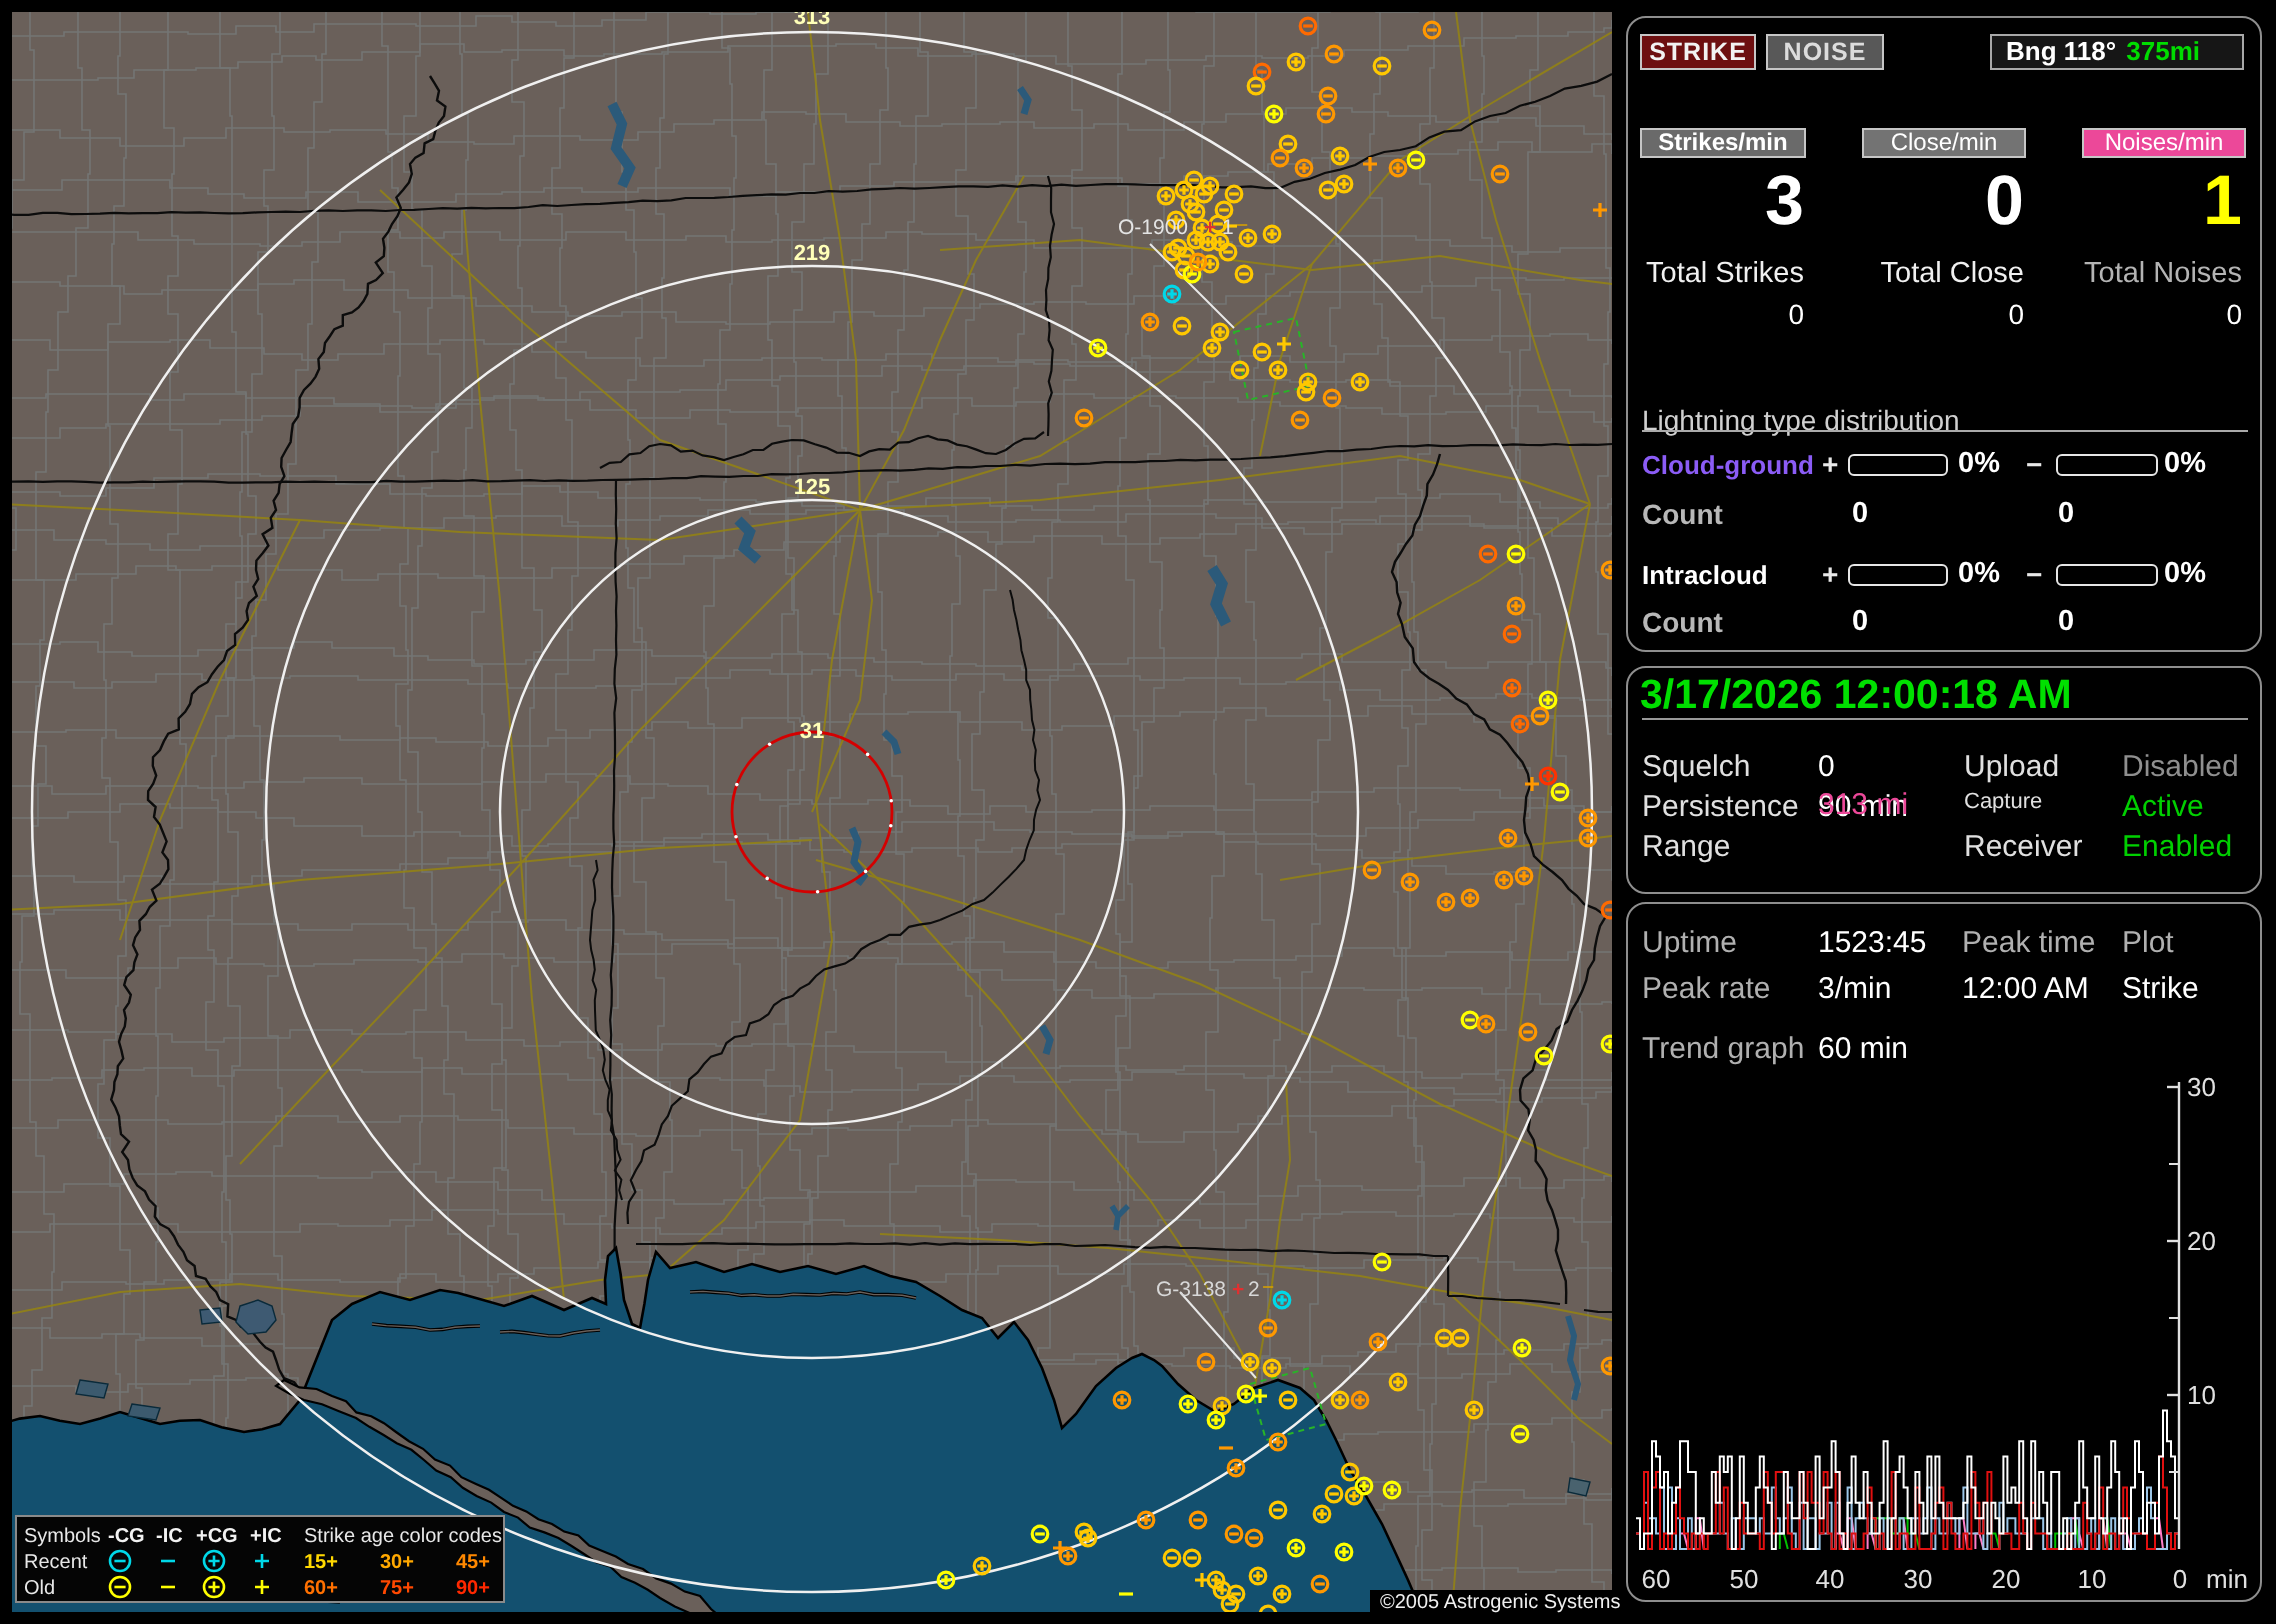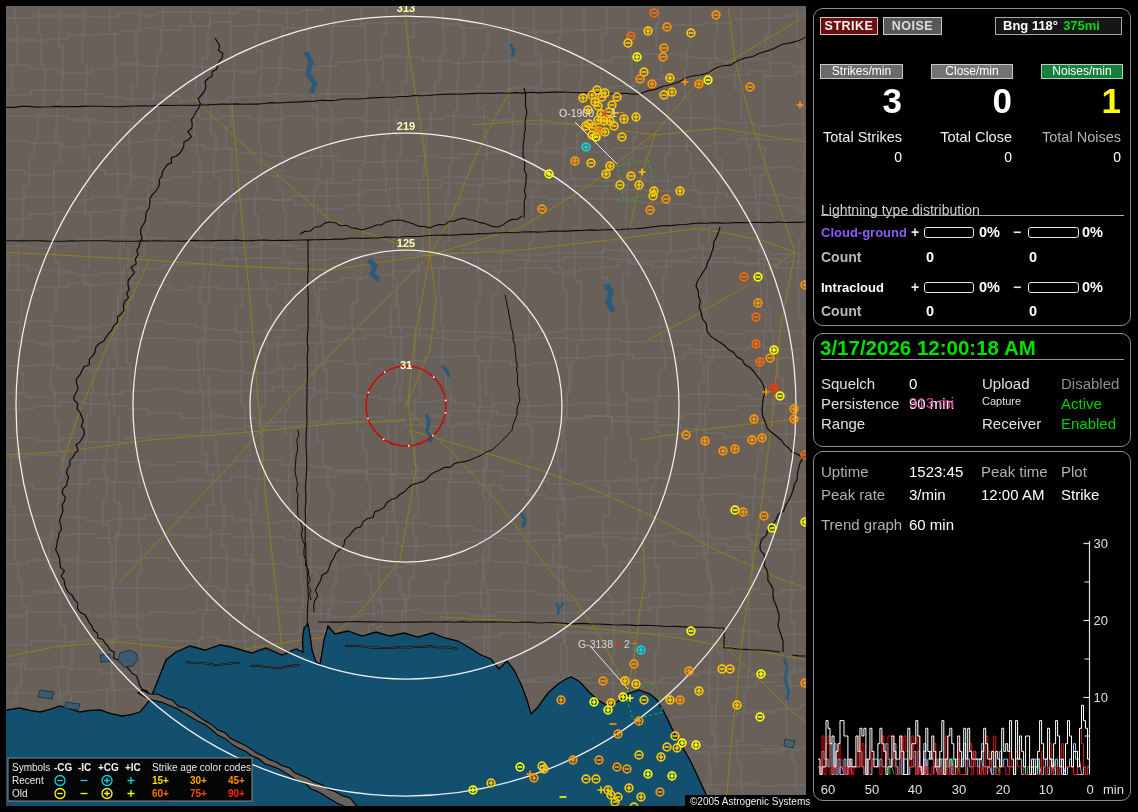--- a/index.html
+++ b/index.html
@@ -793,23 +793,23 @@
   </svg>
 <div class="abs" style="left:685px;top:795px;width:121px;height:15px;background:#000;color:#f0f0f0;font-size:10px;line-height:14px;padding-left:5px">©2005 Astrogenic Systems</div>
 <div class="panel" style="left:813px;top:8px;width:318px;height:318px"></div>
 <div class="panel" style="left:813px;top:333px;width:318px;height:114px"></div>
 <div class="panel" style="left:813px;top:451px;width:318px;height:350px"></div>
 
 <div class="btn" style="left:820px;top:17px;width:58px;height:18px;background:#6d0f10;color:#f2f2f2;font-size:12.5px;line-height:16px;letter-spacing:.5px">STRIKE</div>
 <div class="btn" style="left:883px;top:17px;width:59px;height:18px;background:#585858;color:#dcdcdc;font-size:12.5px;line-height:16px;letter-spacing:.5px">NOISE</div>
 <div class="btn" style="left:995px;top:17px;width:127px;height:18px;background:#161616;border-color:#a8a8a8;color:#fff;font-size:13px;line-height:16px;text-align:left;padding-left:7px">Bng 118°<span style="color:#00dd00;float:right;padding-right:21px">375mi</span></div>
 
-<div class="btn" style="left:820px;top:64px;width:83px;height:15px;background:#6a6a6a;color:#fff;font-size:12px;line-height:13px;font-weight:normal">Strikes/min</div>
+<div class="btn" style="left:820px;top:64px;width:83px;height:15px;background:#6a6a6a;color:#fff;font-size:12px;line-height:13px;font-weight:bold">Strikes/min</div>
 <div class="btn" style="left:931px;top:64px;width:82px;height:15px;background:#737373;color:#fff;font-size:12px;line-height:13px;font-weight:normal">Close/min</div>
-<div class="btn" style="left:1041px;top:64px;width:82px;height:15px;background:#15803d;color:#fff;font-size:12px;line-height:13px;font-weight:normal">Noises/min</div>
+<div class="btn" style="left:1041px;top:64px;width:82px;height:15px;background:#ec4899;color:#fff;font-size:12px;line-height:13px;font-weight:normal">Noises/min</div>
 
 <div class="abs r" style="left:820px;top:83px;width:82px;font-size:35px;font-weight:bold;color:#fff;line-height:1">3</div>
 <div class="abs r" style="left:931px;top:83px;width:81px;font-size:35px;font-weight:bold;color:#fff;line-height:1">0</div>
 <div class="abs r" style="left:1041px;top:83px;width:80px;font-size:35px;font-weight:bold;color:#ffff00;line-height:1">1</div>
 
 <div class="abs r" style="left:800px;top:129px;width:102px;font-size:14.5px;color:#f0f0f0">Total Strikes</div>
 <div class="abs r" style="left:911px;top:129px;width:101px;font-size:14.5px;color:#f0f0f0">Total Close</div>
 <div class="abs r" style="left:1021px;top:129px;width:100px;font-size:14.5px;color:#b4b4b4">Total Noises</div>
 <div class="abs r" style="left:820px;top:149px;width:82px;font-size:14px;color:#fff">0</div>
 <div class="abs r" style="left:931px;top:149px;width:81px;font-size:14px;color:#fff">0</div>

